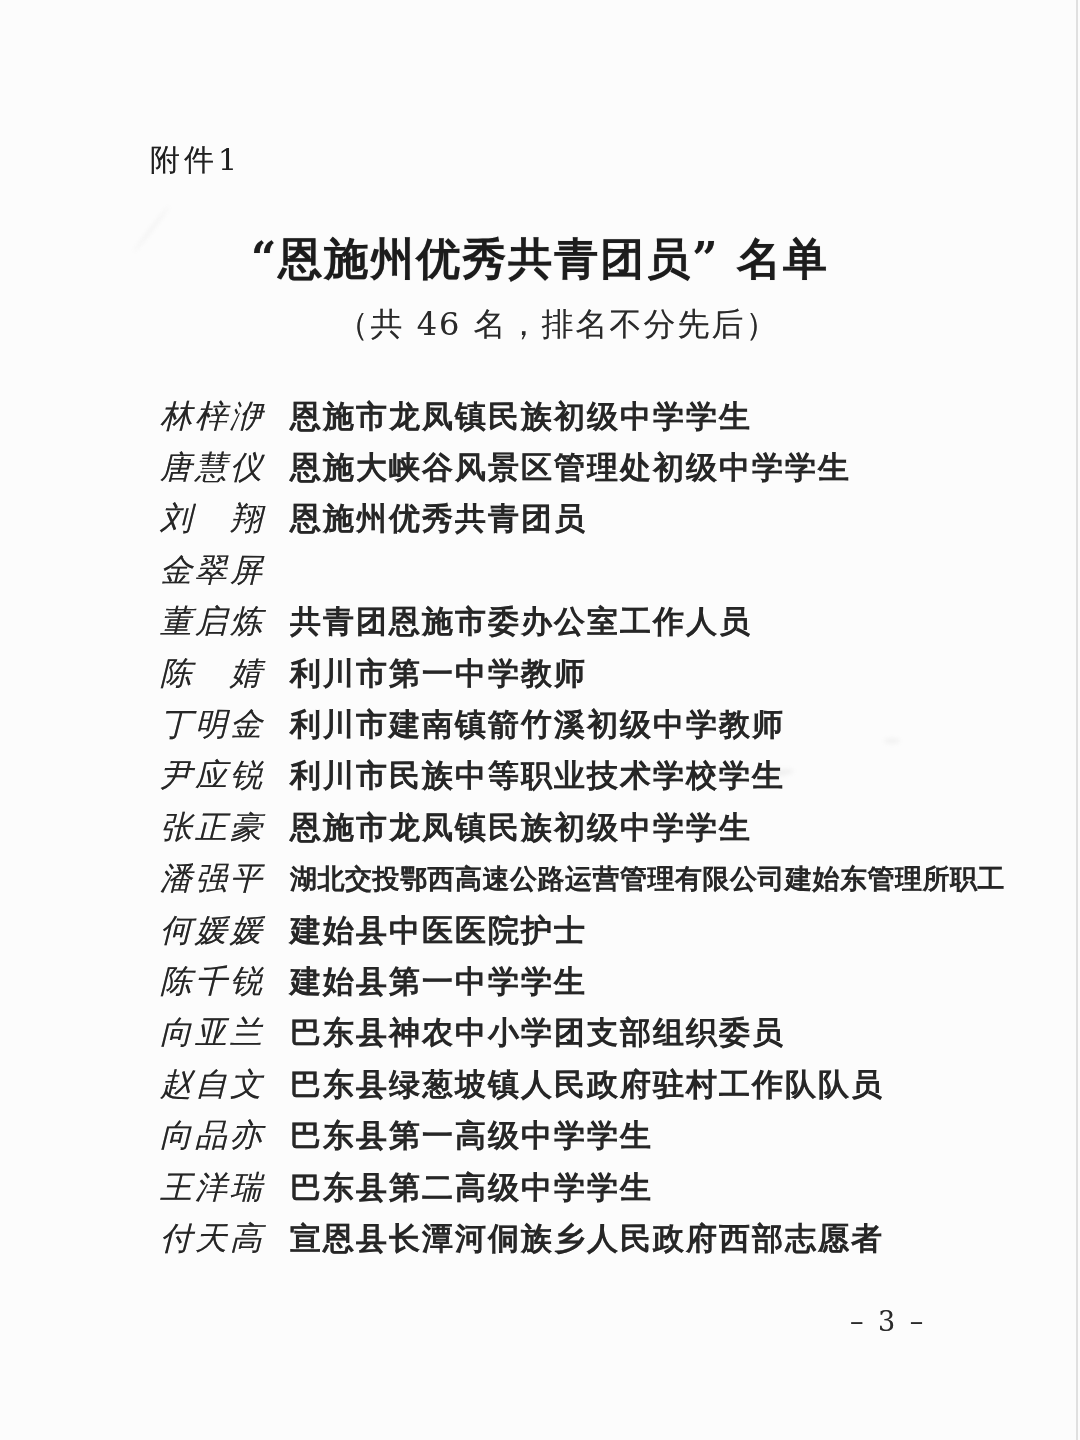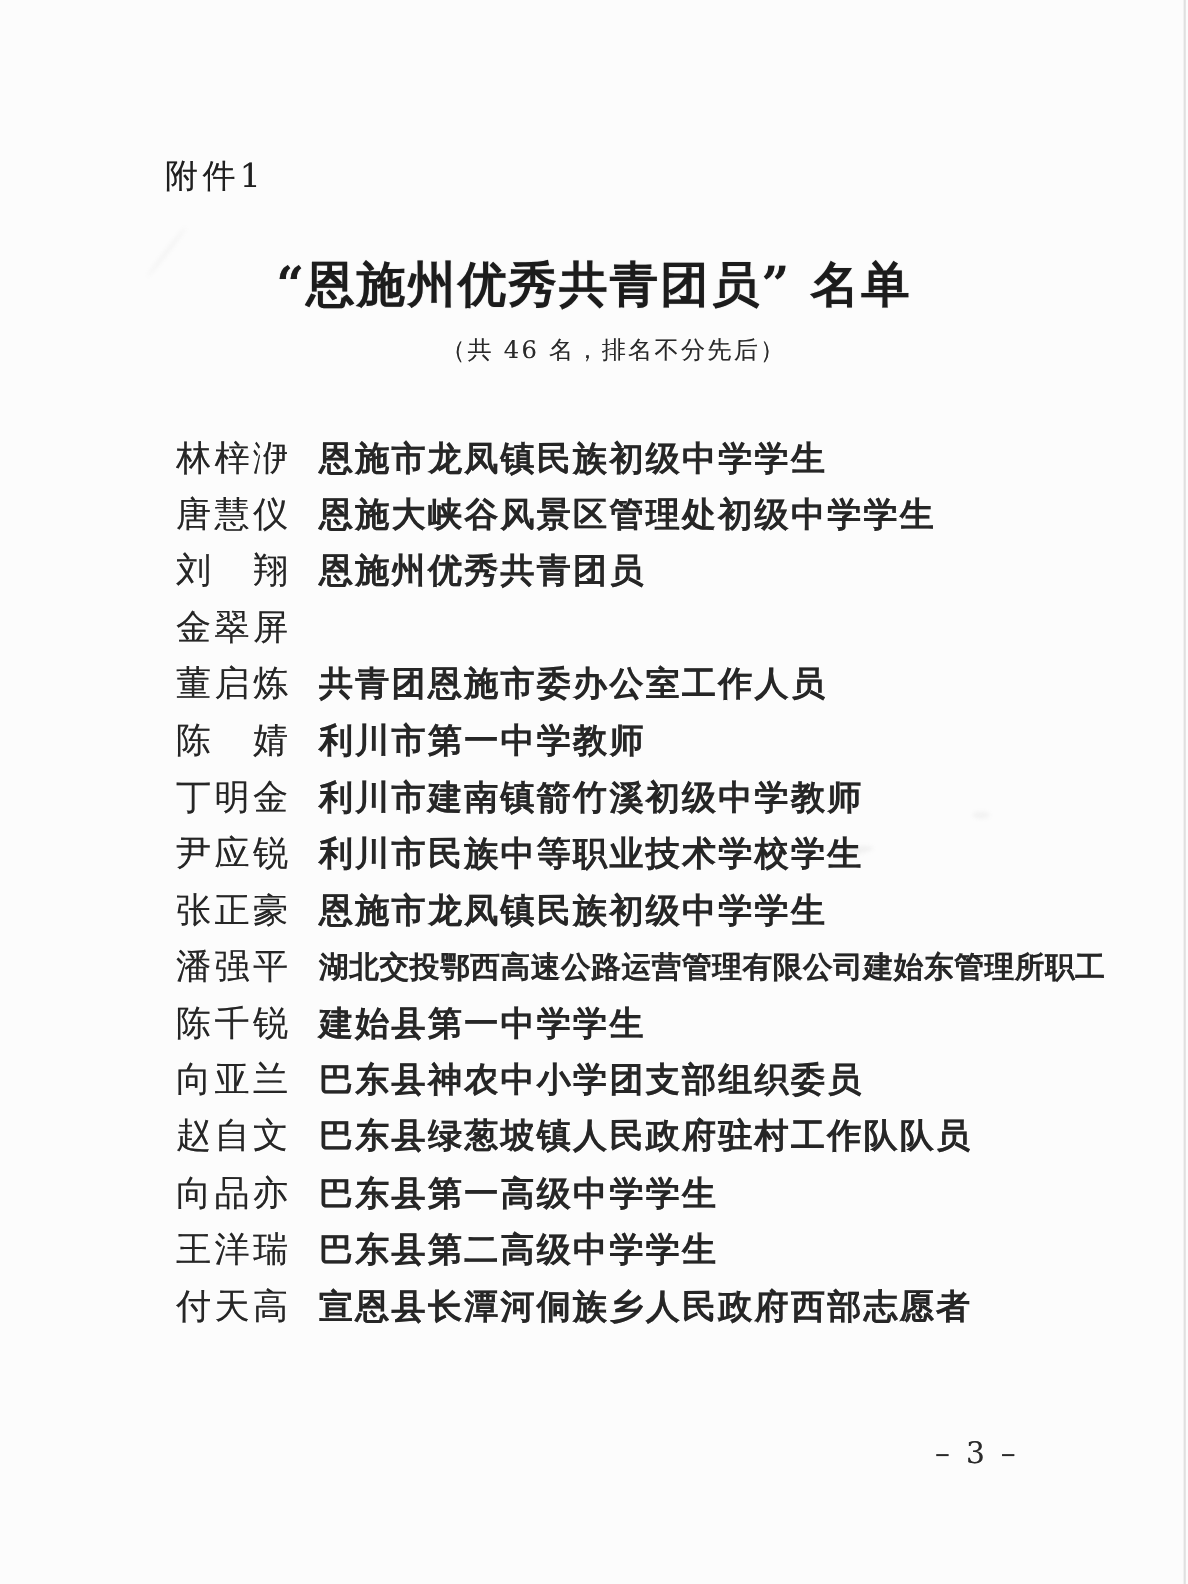--- a/index.html
+++ b/index.html
@@ -46,21 +46,21 @@
     color: #1c1c1c;
     text-shadow: 0 0 0.7px rgba(25,25,25,0.5);
   }
   .doc-subtitle {
     position: absolute;
     left: 0;
     right: 0;
     top: 303px;
     text-align: center;
     padding-left: 36px;
-    font-size: 22px;
+    font-size: 32px;
     letter-spacing: 2px;
     color: #2a2a2a;
     text-shadow: 0 0 0.5px rgba(40,40,40,0.4);
   }
   .member-list {
     position: absolute;
     left: 160px;
     top: 391px;
     right: 20px;
   }
@@ -68,20 +68,21 @@
     display: flex;
     align-items: center;
     height: 51.4px;
     white-space: nowrap;
   }
   .name {
     flex: 0 0 130px;
     font-size: 32px;
     letter-spacing: 3px;
     text-shadow: 0 0 0.6px rgba(40,40,40,0.45);
+    font-style: italic;
   }
   .affil {
     font-size: 31px;
     letter-spacing: 2px;
     text-shadow: 0 0 0.6px rgba(40,40,40,0.45);
     font-weight: bold;
   }
   .row.long .affil {
     font-size: 27px;
     letter-spacing: 0.5px;
@@ -156,20 +157,24 @@
     </div>
     <div class="row">
       <span class="name">张正豪</span>
       <span class="affil">恩施市龙凤镇民族初级中学学生</span>
     </div>
     <div class="row long">
       <span class="name">潘强平</span>
       <span class="affil">湖北交投鄂西高速公路运营管理有限公司建始东管理所职工</span>
     </div>
     <div class="row">
+      <span class="name">何媛媛</span>
+      <span class="affil">建始县中医医院护士</span>
+    </div>
+    <div class="row">
       <span class="name">陈千锐</span>
       <span class="affil">建始县第一中学学生</span>
     </div>
     <div class="row">
       <span class="name">向亚兰</span>
       <span class="affil">巴东县神农中小学团支部组织委员</span>
     </div>
     <div class="row">
       <span class="name">赵自文</span>
       <span class="affil">巴东县绿葱坡镇人民政府驻村工作队队员</span>

